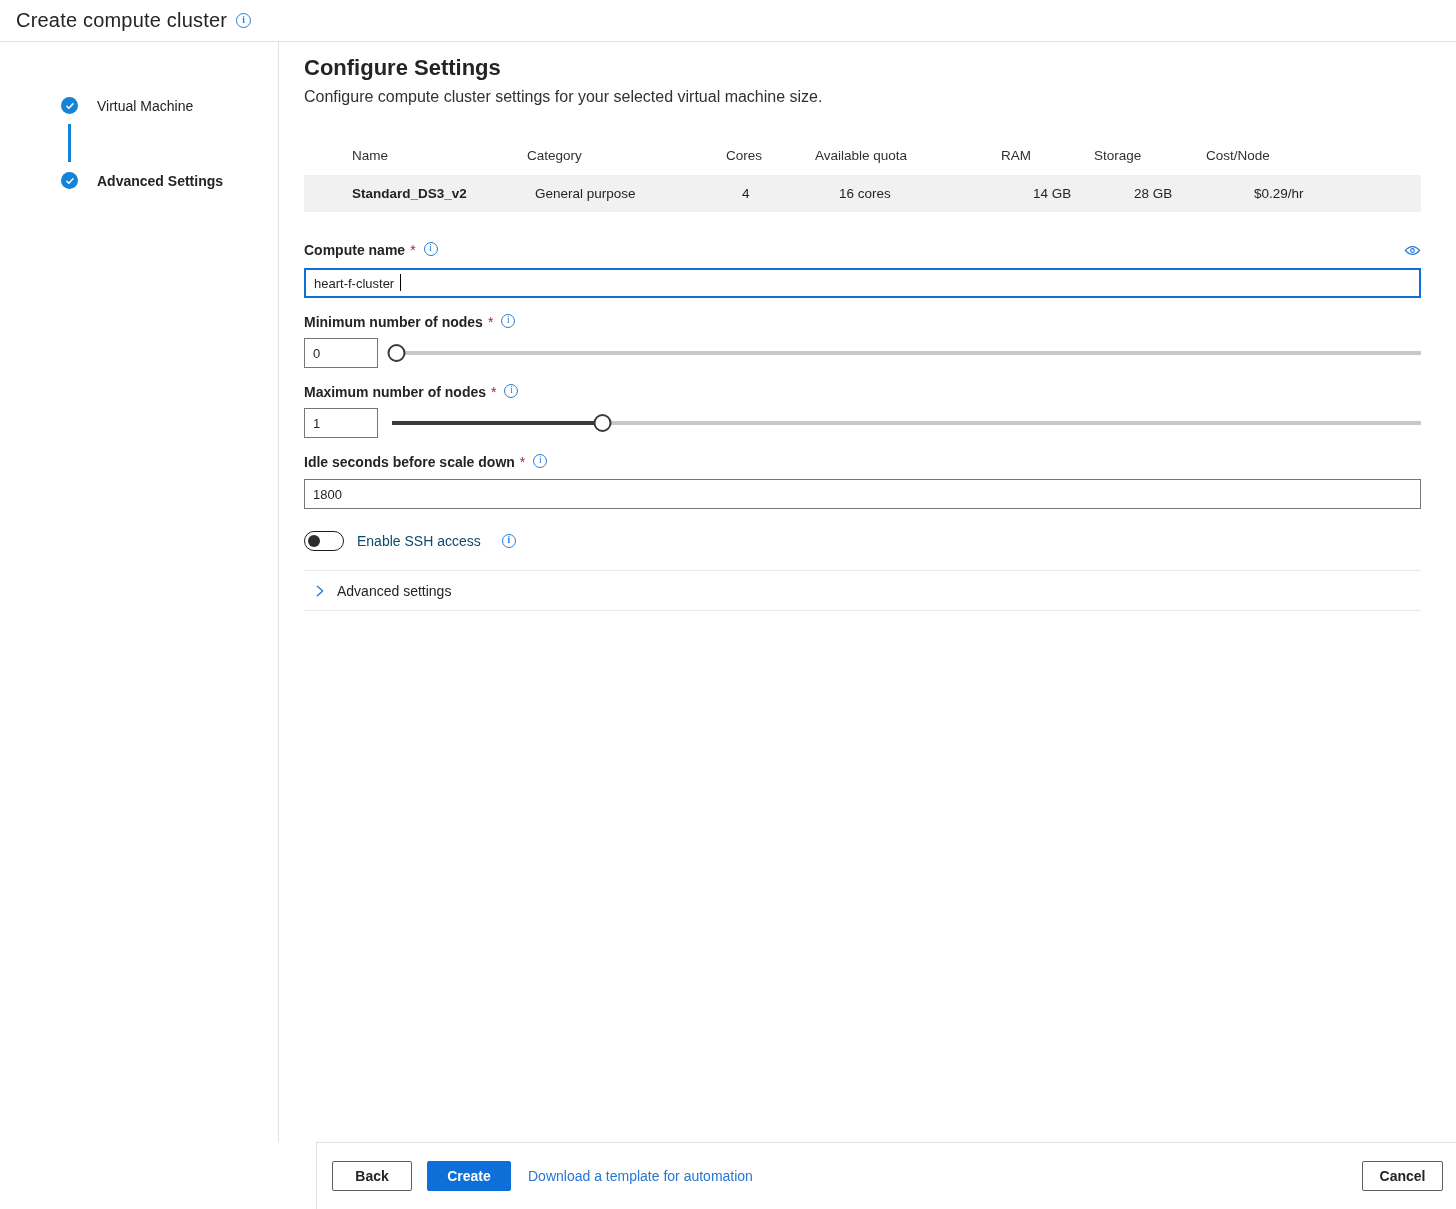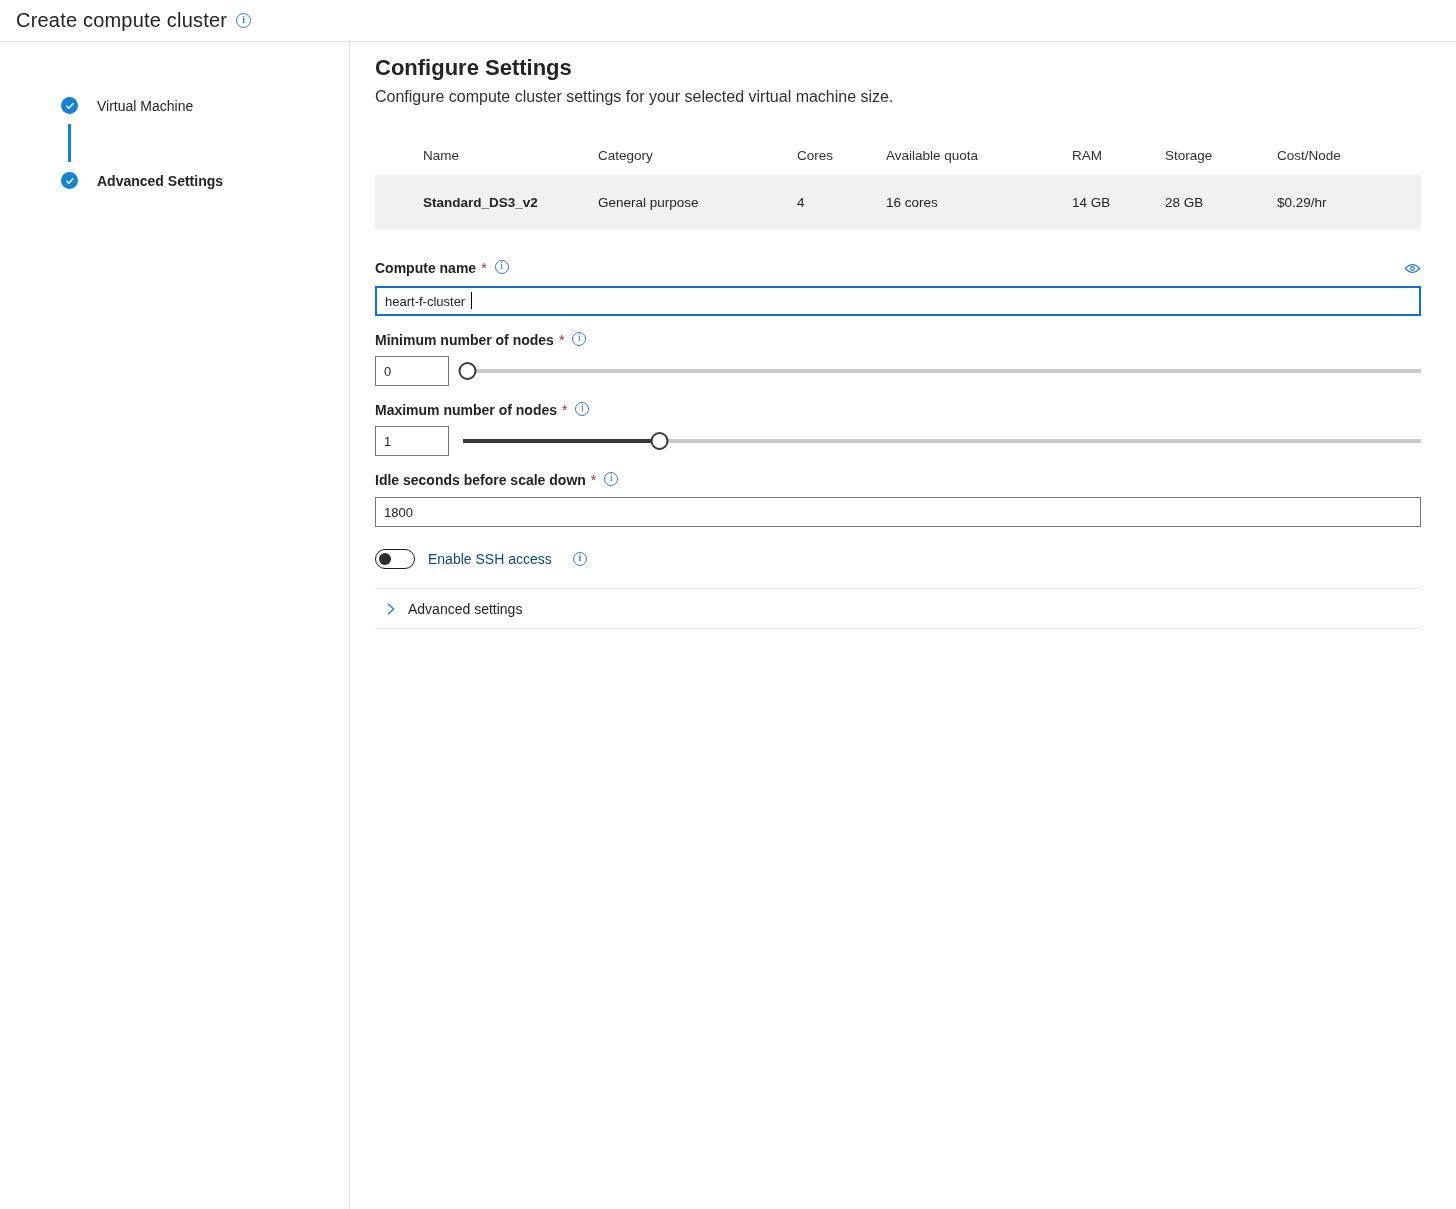--- a/index.html
+++ b/index.html
@@ -15,41 +15,41 @@
   .info-icon { display:inline-flex; align-items:center; justify-content:center;
     width:14px; height:14px; border:1px solid #2b7cd3; border-radius:50%;
     color:#2b7cd3; font-size:9.5px; line-height:1; font-weight:700; flex:none;
     font-family:"Liberation Serif", serif; }
   .header .info-icon { margin-left:9px; width:15px; height:15px; }
 
   
   .body { flex:1; display:flex; min-height:0; }
 
   
-  .sidebar { width:350px; flex:none; border-right:1px solid #e1e1e1; padding-top:55px; }
+  .sidebar { width:279px; flex:none; border-right:1px solid #e1e1e1; padding-top:55px; }
   .step { display:flex; align-items:center; padding-left:61px; }
   .step-circle { width:17px; height:17px; border-radius:50%; background:#1583d5;
     color:#fff; display:flex; align-items:center; justify-content:center; flex:none; }
   .step-circle svg { width:10px; height:10px; }
   .step-label { margin-left:19px; font-size:14px; color:#252423; }
   .step.current .step-label { font-weight:700; }
   .step-connector { width:3px; height:38px; background:#1583d5; margin:10px 0 10px 68px; }
 
   
   .main { flex:1; display:flex; flex-direction:column; padding:13px 35px 0 25px; min-width:0; }
   .main h2 { font-size:22px; font-weight:700; color:#252423; }
   .subheading { font-size:16px; color:#323130; margin-top:7px; }
 
   
   .vm-table { margin-top:30px; width:100%; }
   .vm-row { display:grid;
     grid-template-columns:223px 199px 89px 186px 93px 112px 129px 1fr;
     align-items:center; font-size:13.5px; }
   .vm-row.head { height:39px; color:#323130; }
-  .vm-row.data { height:55px; background:#f1f1f1; }
+  .vm-row.data { height:37px; background:#f1f1f1;gap:8px; }
   .vm-row > div:first-child { padding-left:48px; }
   .vm-row.data > div:first-child { font-weight:700; }
 
   
   .field { margin-top:16px; }
   .field.first { margin-top:30px; }
   .label-row { display:flex; align-items:flex-start; font-size:14px; font-weight:700; }
   .required { color:#a4262c; margin-left:5px; font-weight:400; }
   .label-row .info-icon { margin-left:8px; font-weight:400; }
   .eye-icon { margin-left:auto; color:#2b7cd3; display:flex; align-items:center; cursor:pointer; }
@@ -230,14 +230,23 @@
             <svg viewBox="0 0 16 16" fill="none">
                 <path d="M5 2.5l6 5.5-6 5.5" stroke="currentColor" stroke-width="1.6" stroke-linecap="round" stroke-linejoin="round"></path>
               </svg>
           </span>
           <span class="expander-label">Advanced settings</span>
         </div>
       </div>
     </div>
   </div>
 
+  <div class="footer">
+    <div class="footer-left"></div>
+    <div class="footer-main">
+      <button class="btn secondary">Back</button>
+      <button class="btn primary">Create</button>
+      <a class="footer-link">Download a template for automation</a>
+      <button class="btn secondary cancel">Cancel</button>
+    </div>
+  </div>
 
 </div>
 
 </body></html>

